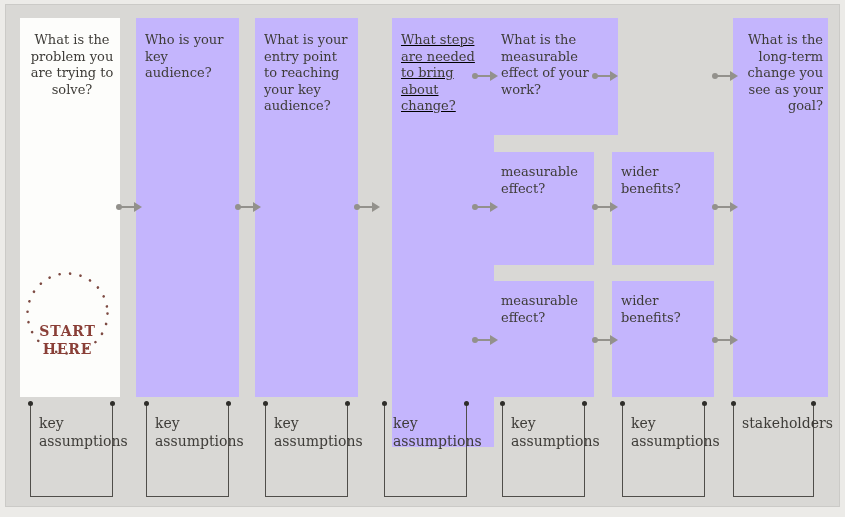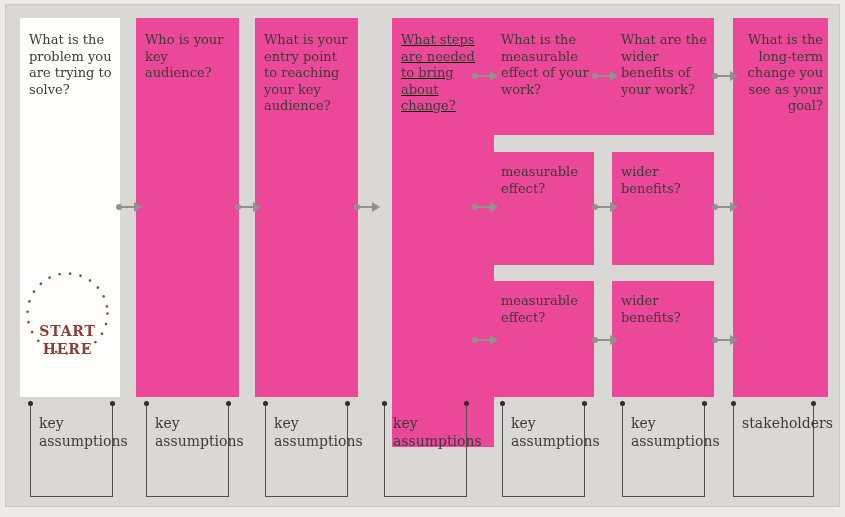--- a/index.html
+++ b/index.html
@@ -3,30 +3,30 @@
 <meta charset="utf-8">
 <style>
   * { margin:0; padding:0; box-sizing:border-box; }
   html,body { background:#ffffff; }
   body { font-family:"DejaVu Serif", serif; }
 
   .page { position:relative; width:845px; height:517px; background:#ecebe8; overflow:hidden; }
   .board { position:absolute; left:5px; top:4px; right:5px; bottom:10px;
            background:#d9d8d5; border:1px solid #cbcac7; }
 
-  .card { position:absolute; background:#ec4899; }
+  .card { position:absolute; background:#c4b5fd; }
   .card.white { background:#fdfdfb; }
 
   .qtext { display:block; padding:14px 5px 0 9px; font-size:13px; line-height:1.27;
            color:#3e3c38; }
   .subtext { display:block; padding:12px 23px 0 9px; font-size:13px; line-height:1.27;
            color:#3e3c38; }
 
   
-  .c1 { left:20px;  top:18px; width:100px; height:379px; }
+  .c1 { left:20px;  top:18px; width:100px; height:379px;text-align:center; }
   .c2 { left:136px; top:18px; width:103px; height:379px; }
   .c3 { left:255px; top:18px; width:103px; height:379px; }
   .c4 { left:392px; top:18px; width:102px; height:429px;text-decoration:underline; }
   .c5a{ left:492px; top:18px;  width:126px; height:117px; }
   .c5b{ left:492px; top:152px; width:102px; height:113px; }
   .c5c{ left:492px; top:281px; width:102px; height:116px; }
   .c6a{ left:612px; top:18px;  width:102px; height:117px; }
   .c6b{ left:612px; top:152px; width:102px; height:113px; }
   .c6c{ left:612px; top:281px; width:102px; height:116px; }
   .c7 { left:733px; top:18px; width:95px;  height:379px;text-align:right; }
@@ -86,23 +86,20 @@
   <div class="card c5a">
     <span class="qtext">What is the measurable effect of your work?</span>
   </div>
   <div class="card c5b">
     <span class="subtext">measurable effect?</span>
   </div>
   <div class="card c5c">
     <span class="subtext">measurable effect?</span>
   </div>
 
-  <div class="card c6a">
-    <span class="qtext">What are the wider benefits of your work?</span>
-  </div>
   <div class="card c6b">
     <span class="subtext">wider benefits?</span>
   </div>
   <div class="card c6c">
     <span class="subtext">wider benefits?</span>
   </div>
 
   <div class="card c7">
     <span class="qtext">What is the long-term change you see as your goal?</span>
   </div>

